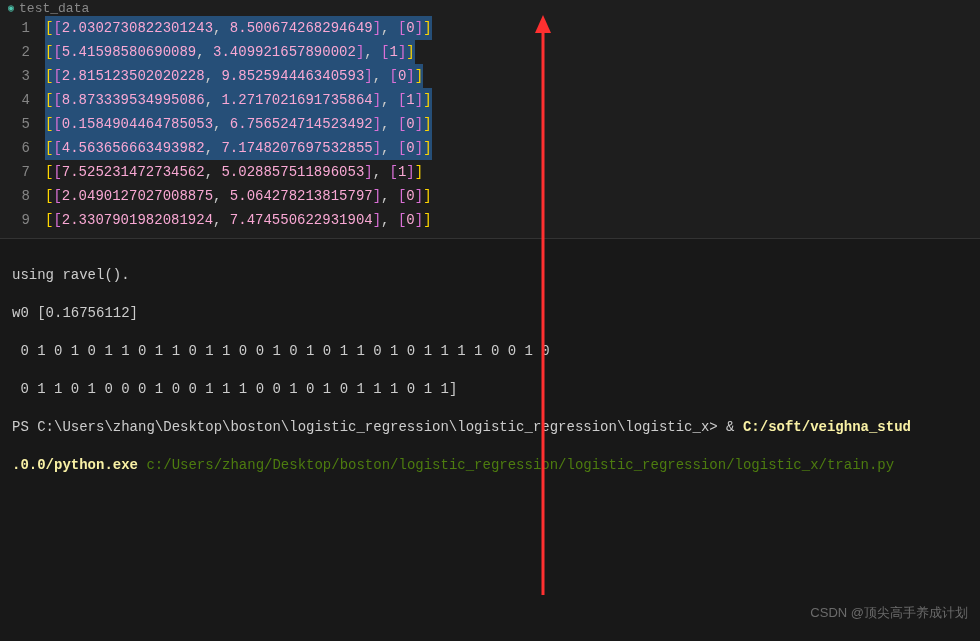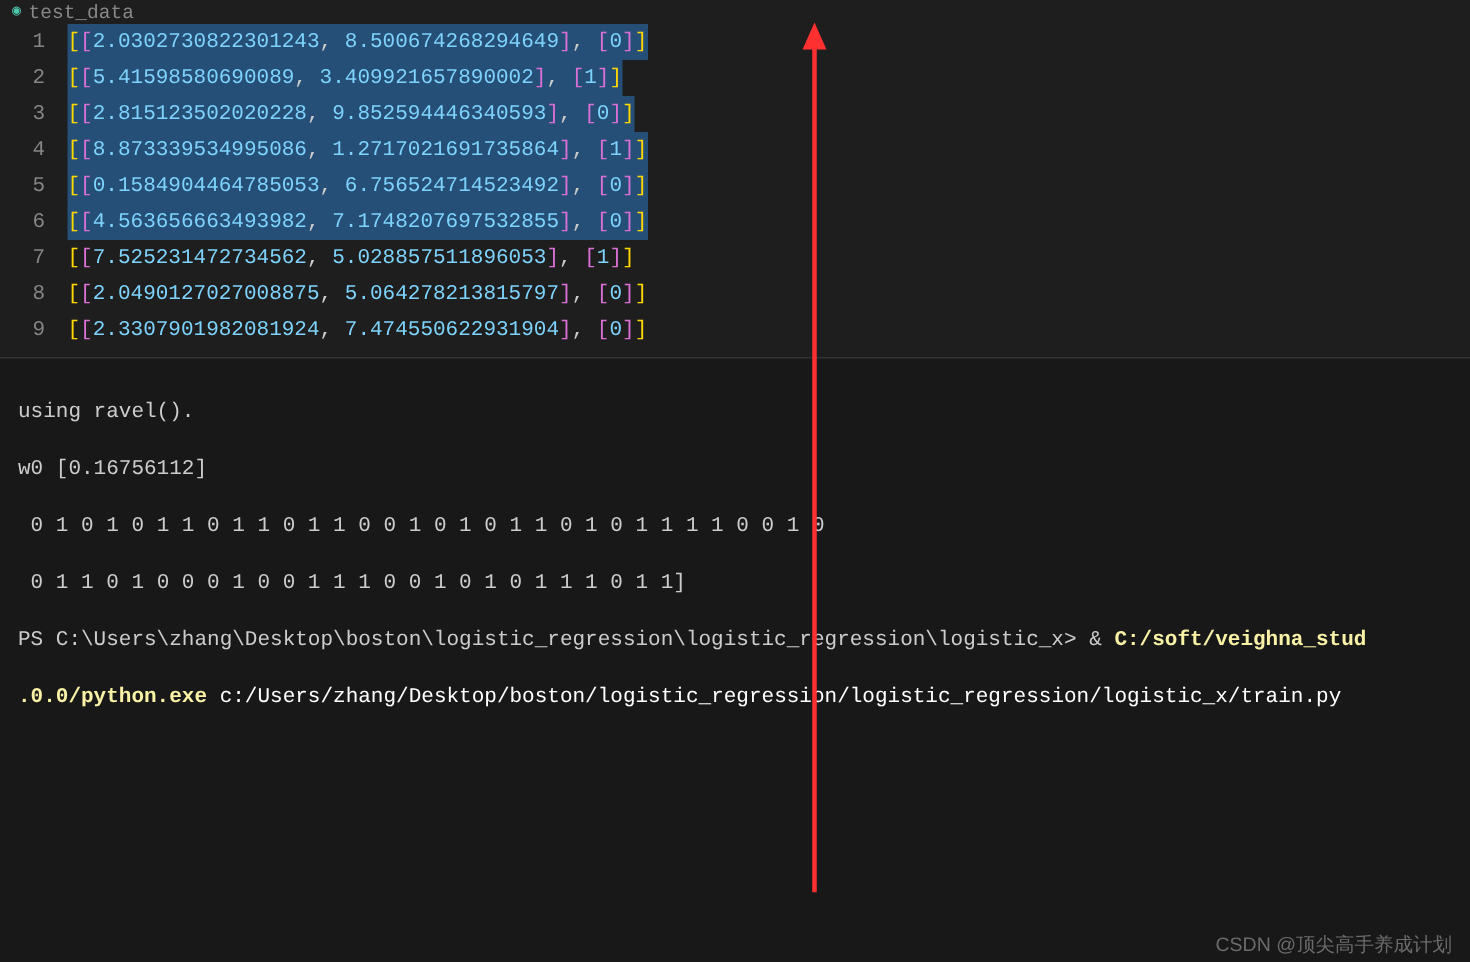--- a/index.html
+++ b/index.html
@@ -57,21 +57,21 @@
       line-height: 24px;
       height: 24px;
       white-space: pre;
     }
     .selection {
       background: #264f78;
       display: inline-block;
     }
     .bracket-yellow { color: #ffd700; }
     .bracket-purple { color: #da70d6; }
-    .number { color: #7dd3fc; }
+    .number { color: #f9a8d4; }
     .comma { color: #cccccc; }
     .terminal-panel {
       background: #181818;
       border-top: 1px solid #333;
     }
     .panel-tabs {
       display: flex;
       align-items: center;
       padding: 8px 12px;
       gap: 20px;
@@ -98,32 +98,32 @@
       font-size: 11px;
       line-height: 16px;
     }
     .terminal-content {
       padding: 8px 12px;
       font-size: 14px;
       line-height: 19px;
       white-space: pre-wrap;
       word-break: break-all;
     }
-    .term-cyan { color: #ffffff; }
+    .term-cyan { color: #4d7c0f; }
     .term-yellow { color: #f9f1a5; font-weight: bold; }
     .arrow-annotation {
       position: absolute;
       left: 533px;
       top: 15px;
       pointer-events: none;
     }
     .watermark {
       position: absolute;
       right: 12px;
-      bottom: 2px;
+      bottom: 19px;
       color: #6b6b6b;
       font-size: 13px;
       font-family: -apple-system, sans-serif;
     }
   </style>
 </head>
 <body>
 
 <div class="editor-top">
   <div class="tab-bar">

